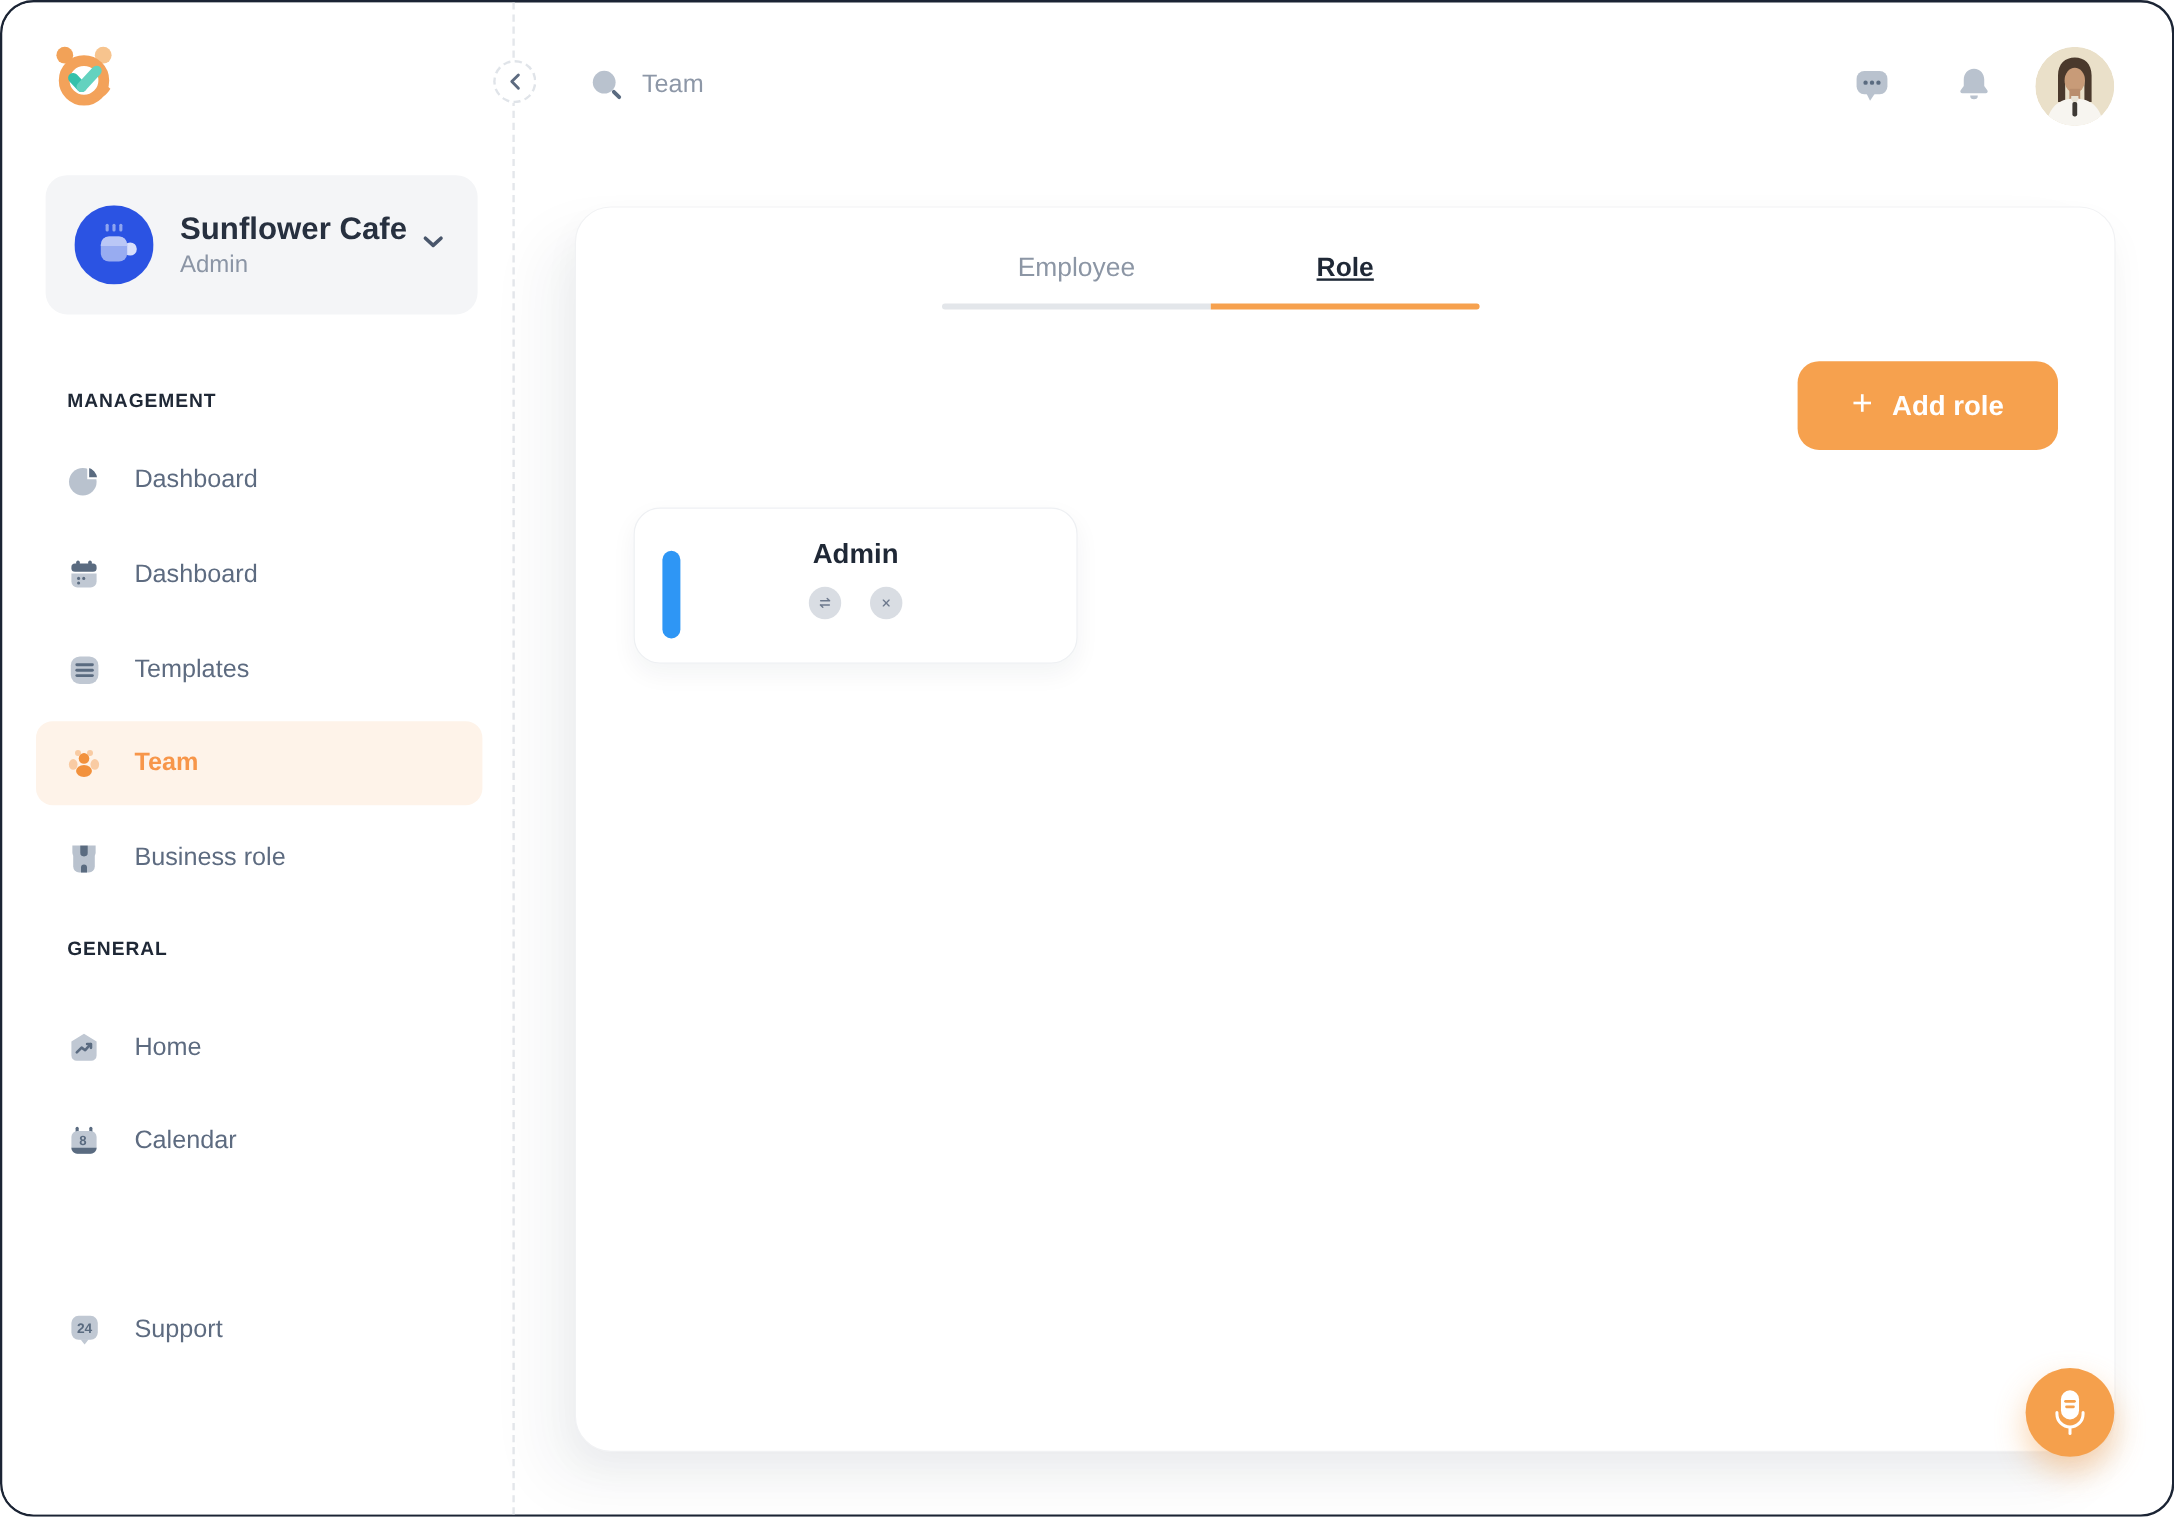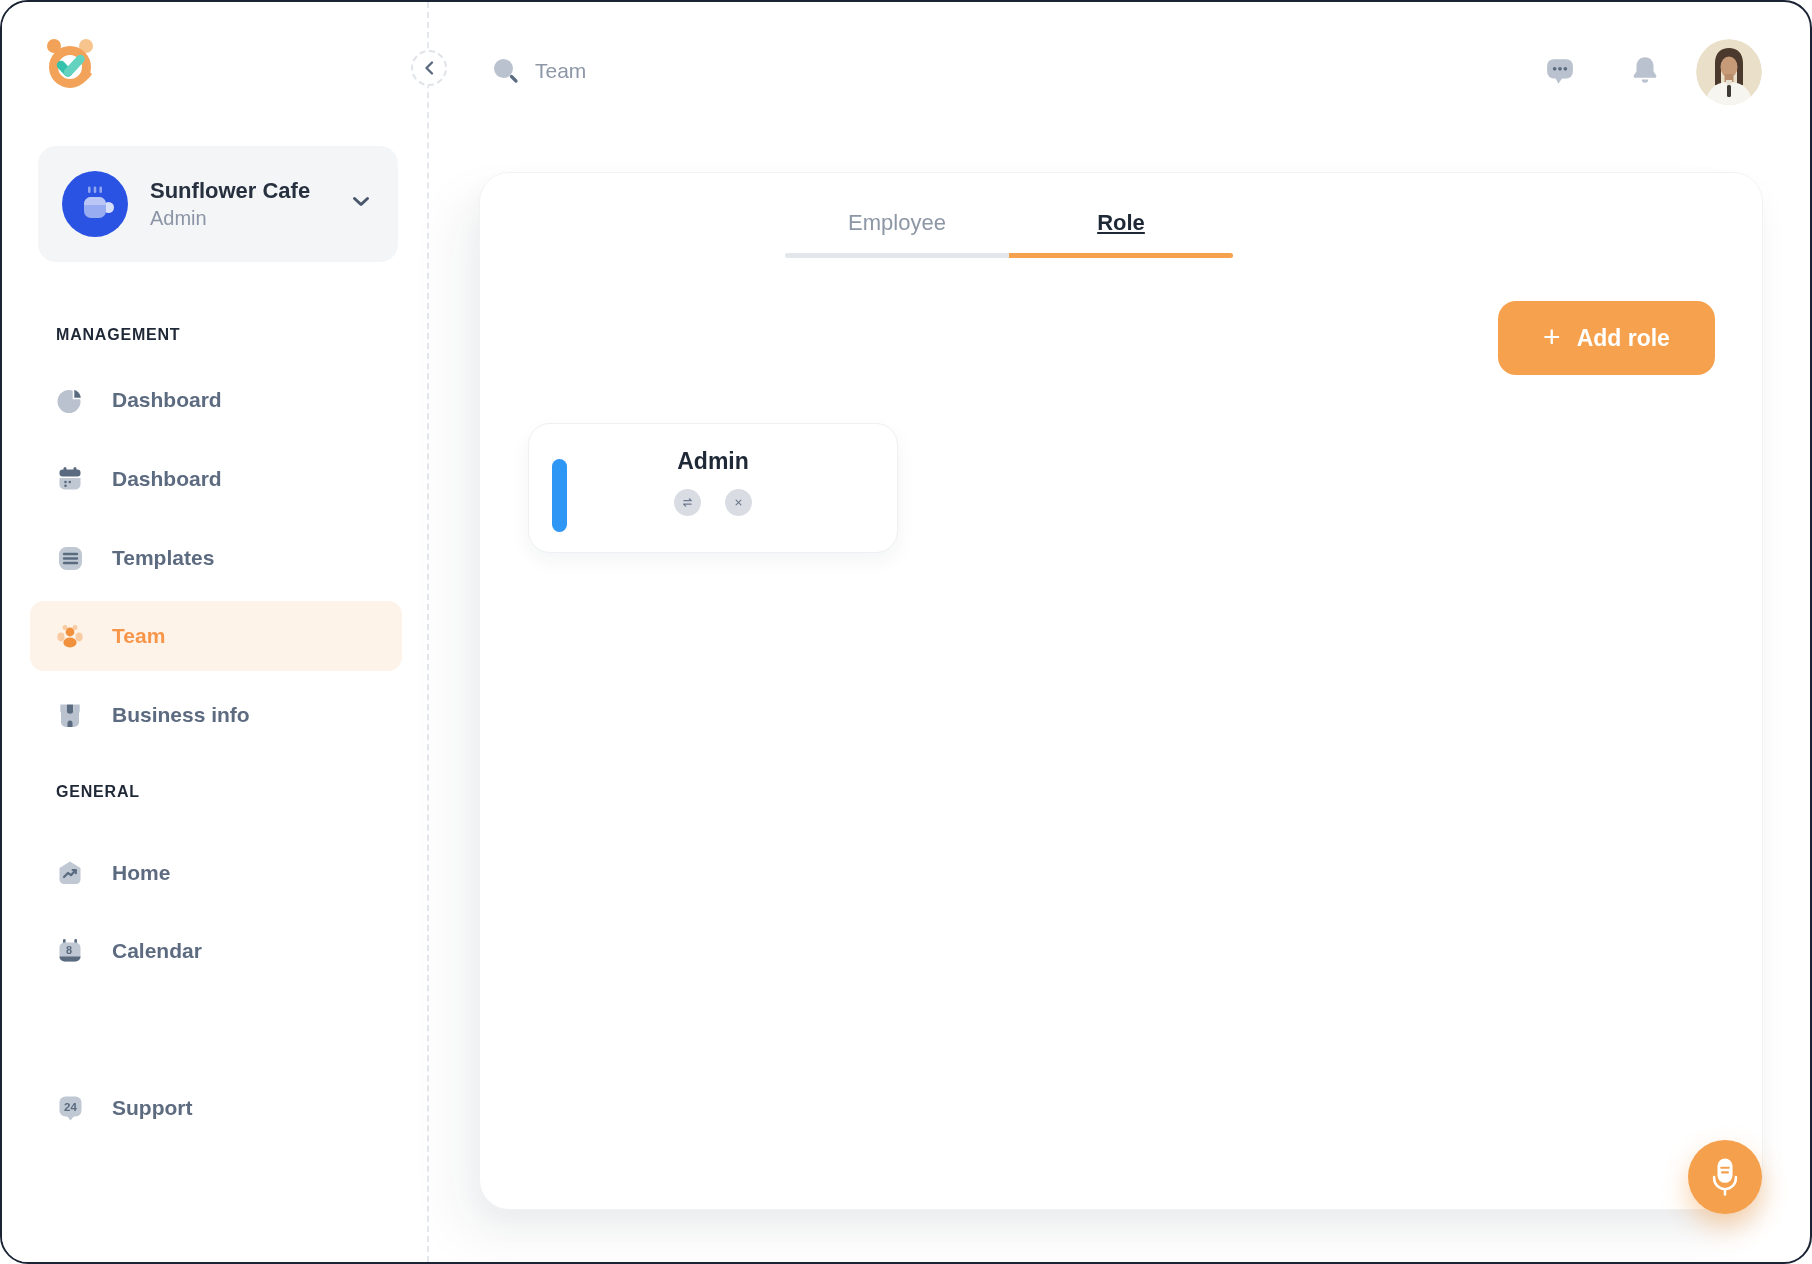--- a/index.html
+++ b/index.html
@@ -10,30 +10,30 @@
     font-family:"Liberation Sans",sans-serif;
   }
   
   .sidebar{position:absolute;left:0;top:0;bottom:0;width:427px;border-right:2px dashed #E4E7EB;background:#fff;}
   .logo{position:absolute;left:40px;top:33px;width:56px;height:56px;}
   .workspace{
     position:absolute;left:36px;top:144px;width:360px;height:116px;background:#F4F5F7;
     border-radius:18px;display:flex;align-items:center;padding-left:24px;cursor:pointer;
   }
   .workspace .ws-text{margin-left:22px;}
-  .ws-name{font-size:22px;font-weight:700;color:#27303F;line-height:1.35;}
+  .ws-name{font-size:26px;font-weight:700;color:#27303F;line-height:1.35;}
   .ws-role{font-size:20px;color:#8B95A5;line-height:1.35;}
   .ws-chevron{position:absolute;right:28px;top:50px;}
   .section-label{position:absolute;left:54px;font-size:16px;font-weight:700;color:#1F2836;letter-spacing:.8px;}
   .nav-item{
     position:absolute;left:28px;width:372px;height:64px;border-radius:14px;
     display:flex;align-items:center;padding-left:26px;cursor:pointer;
   }
   .nav-item .nav-icon{width:28px;height:28px;flex:0 0 28px;}
-  .nav-item .nav-label{margin-left:28px;font-size:21px;color:#5D6B80;font-weight:bold;}
+  .nav-item .nav-label{margin-left:28px;font-size:21px;color:#5D6B80;}
   .nav-item.active{background:#FEF3E9;height:70px;}
   .nav-item.active .nav-label{color:#F7964A;font-weight:700;}
   
   .collapse-btn{
     position:absolute;left:409px;top:48px;width:36px;height:36px;border-radius:50%;
     background:#fff;border:2px dashed #E0E4E9;display:flex;align-items:center;justify-content:center;cursor:pointer;z-index:5;
   }
   .searchbar{position:absolute;left:489px;top:54px;display:flex;align-items:center;cursor:pointer;}
   .search-label{margin-left:14px;font-size:21px;color:#8D97A7;}
   .top-icon{position:absolute;top:54px;cursor:pointer;}
@@ -157,21 +157,21 @@
     </div>
 
     <div class="nav-item" style="top:681px;">
       <svg class="nav-icon" viewBox="0 0 28 28">
         <path d="M5 10 h18 v11 a5 5 0 0 1 -5 5 h-8 a5 5 0 0 1 -5 -5 Z" fill="#B9C2CE"></path>
         <path d="M4.3 3.5 h6.4 v6 a3.2 3.2 0 0 1 -6.4 0 Z" fill="#B9C2CE"></path>
         <path d="M10.8 3.5 h6.4 v6 a3.2 3.2 0 0 1 -6.4 0 Z" fill="#5A6B80"></path>
         <path d="M17.3 3.5 h6.4 v6 a3.2 3.2 0 0 1 -6.4 0 Z" fill="#B9C2CE"></path>
         <path d="M11.5 26 v-4 a2.5 2.5 0 0 1 5 0 v4 Z" fill="#5A6B80"></path>
       </svg>
-      <span class="nav-label">Business info</span>
+      <span class="nav-label">Business role</span>
     </div>
 
     <div class="section-label" style="top:781px;">GENERAL</div>
 
     <div class="nav-item" style="top:839px;">
       <svg class="nav-icon" viewBox="0 0 28 28">
         <path d="M14 2.5 L24.5 9 V20.5 A4.5 4.5 0 0 1 20 25 H8 A4.5 4.5 0 0 1 3.5 20.5 V9 Z" fill="#C0C8D3"></path>
         <path d="M8 18 L12 14 L15 16.2 L19.5 11.2" fill="none" stroke="#5A6B80" stroke-width="2.2" stroke-linecap="round" stroke-linejoin="round"></path>
         <path d="M16.6 11 L19.8 11 L19.8 14.2" fill="none" stroke="#5A6B80" stroke-width="2.2" stroke-linecap="round" stroke-linejoin="round"></path>
       </svg>

